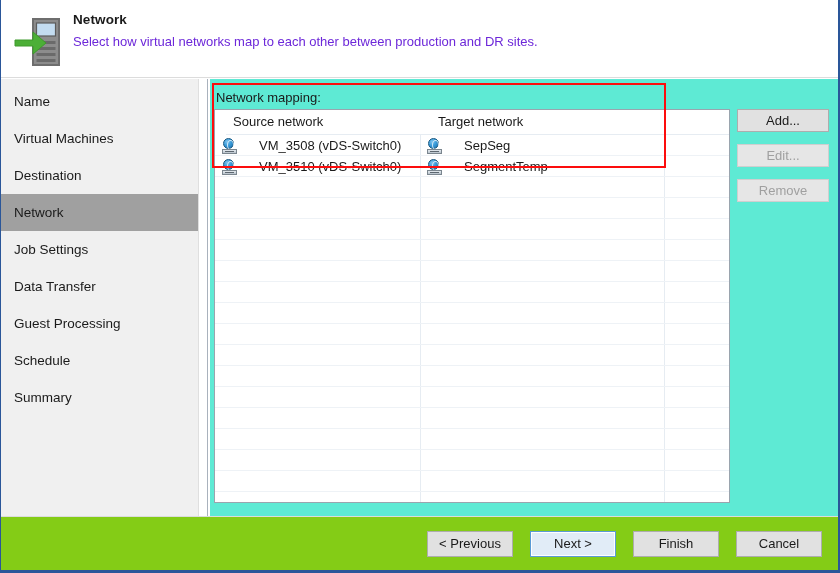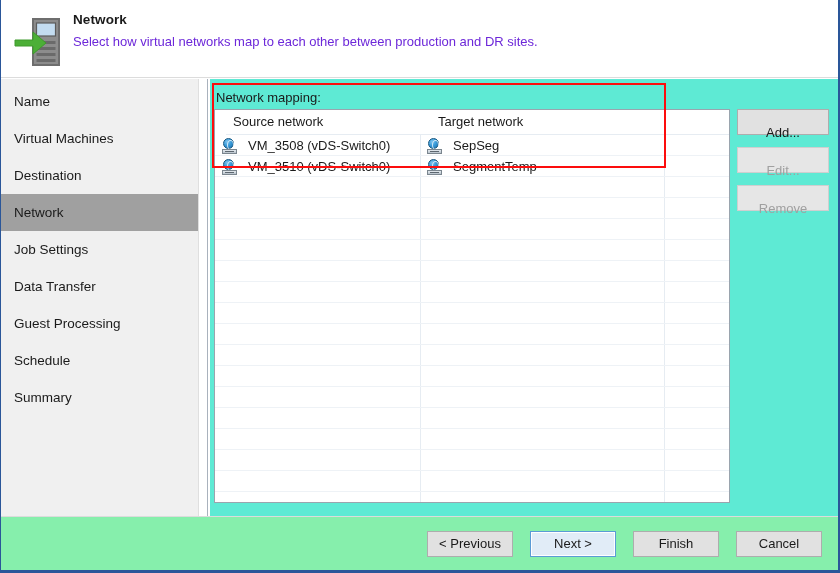--- a/index.html
+++ b/index.html
@@ -165,21 +165,21 @@
     height: 21px;
     line-height: 21px;
     font-size: 13px;
     color: #1a1a1a;
     white-space: nowrap;
     display: flex;
     align-items: center;
   }
   .cell.c1 { left: 7px; }
   .cell.c2 { left: 212px; }
-  .cell .label { margin-left: 10px; }
+  .cell .label { margin-left: 21px; }
 
   
   .neticon {
     position: relative;
     display: inline-block;
     width: 16px; height: 16px;
     flex: 0 0 16px;
   }
   .neticon .globe {
     position: absolute;
@@ -224,35 +224,35 @@
     width: 92px;
     height: 23px;
     line-height: 21px;
     text-align: center;
     font-size: 13px;
     color: #1a1a1a;
     background: #e1e1e1;
     border: 1px solid #adadad;
     margin-bottom: 12px;
     cursor: default;
-    padding: 12px;
+    padding: 0;
     font-family: "Liberation Sans", sans-serif;
   }
   .btn.disabled {
     color: #a0a0a0;
     background: #e6e6e6;
     border-color: #cfcfcf;
   }
 
   
   .footer {
     position: absolute;
     left: 0; top: 516px;
     right: 0; height: 54px;
-    background: #86efac;
+    background: #84cc16;
     border-top: 1px solid #dcdcdc;
   }
   .footer-buttons {
     position: absolute;
     right: 16px; top: 14px;
     display: flex;
     gap: 17px;
   }
   .fbtn {
     width: 86px;

